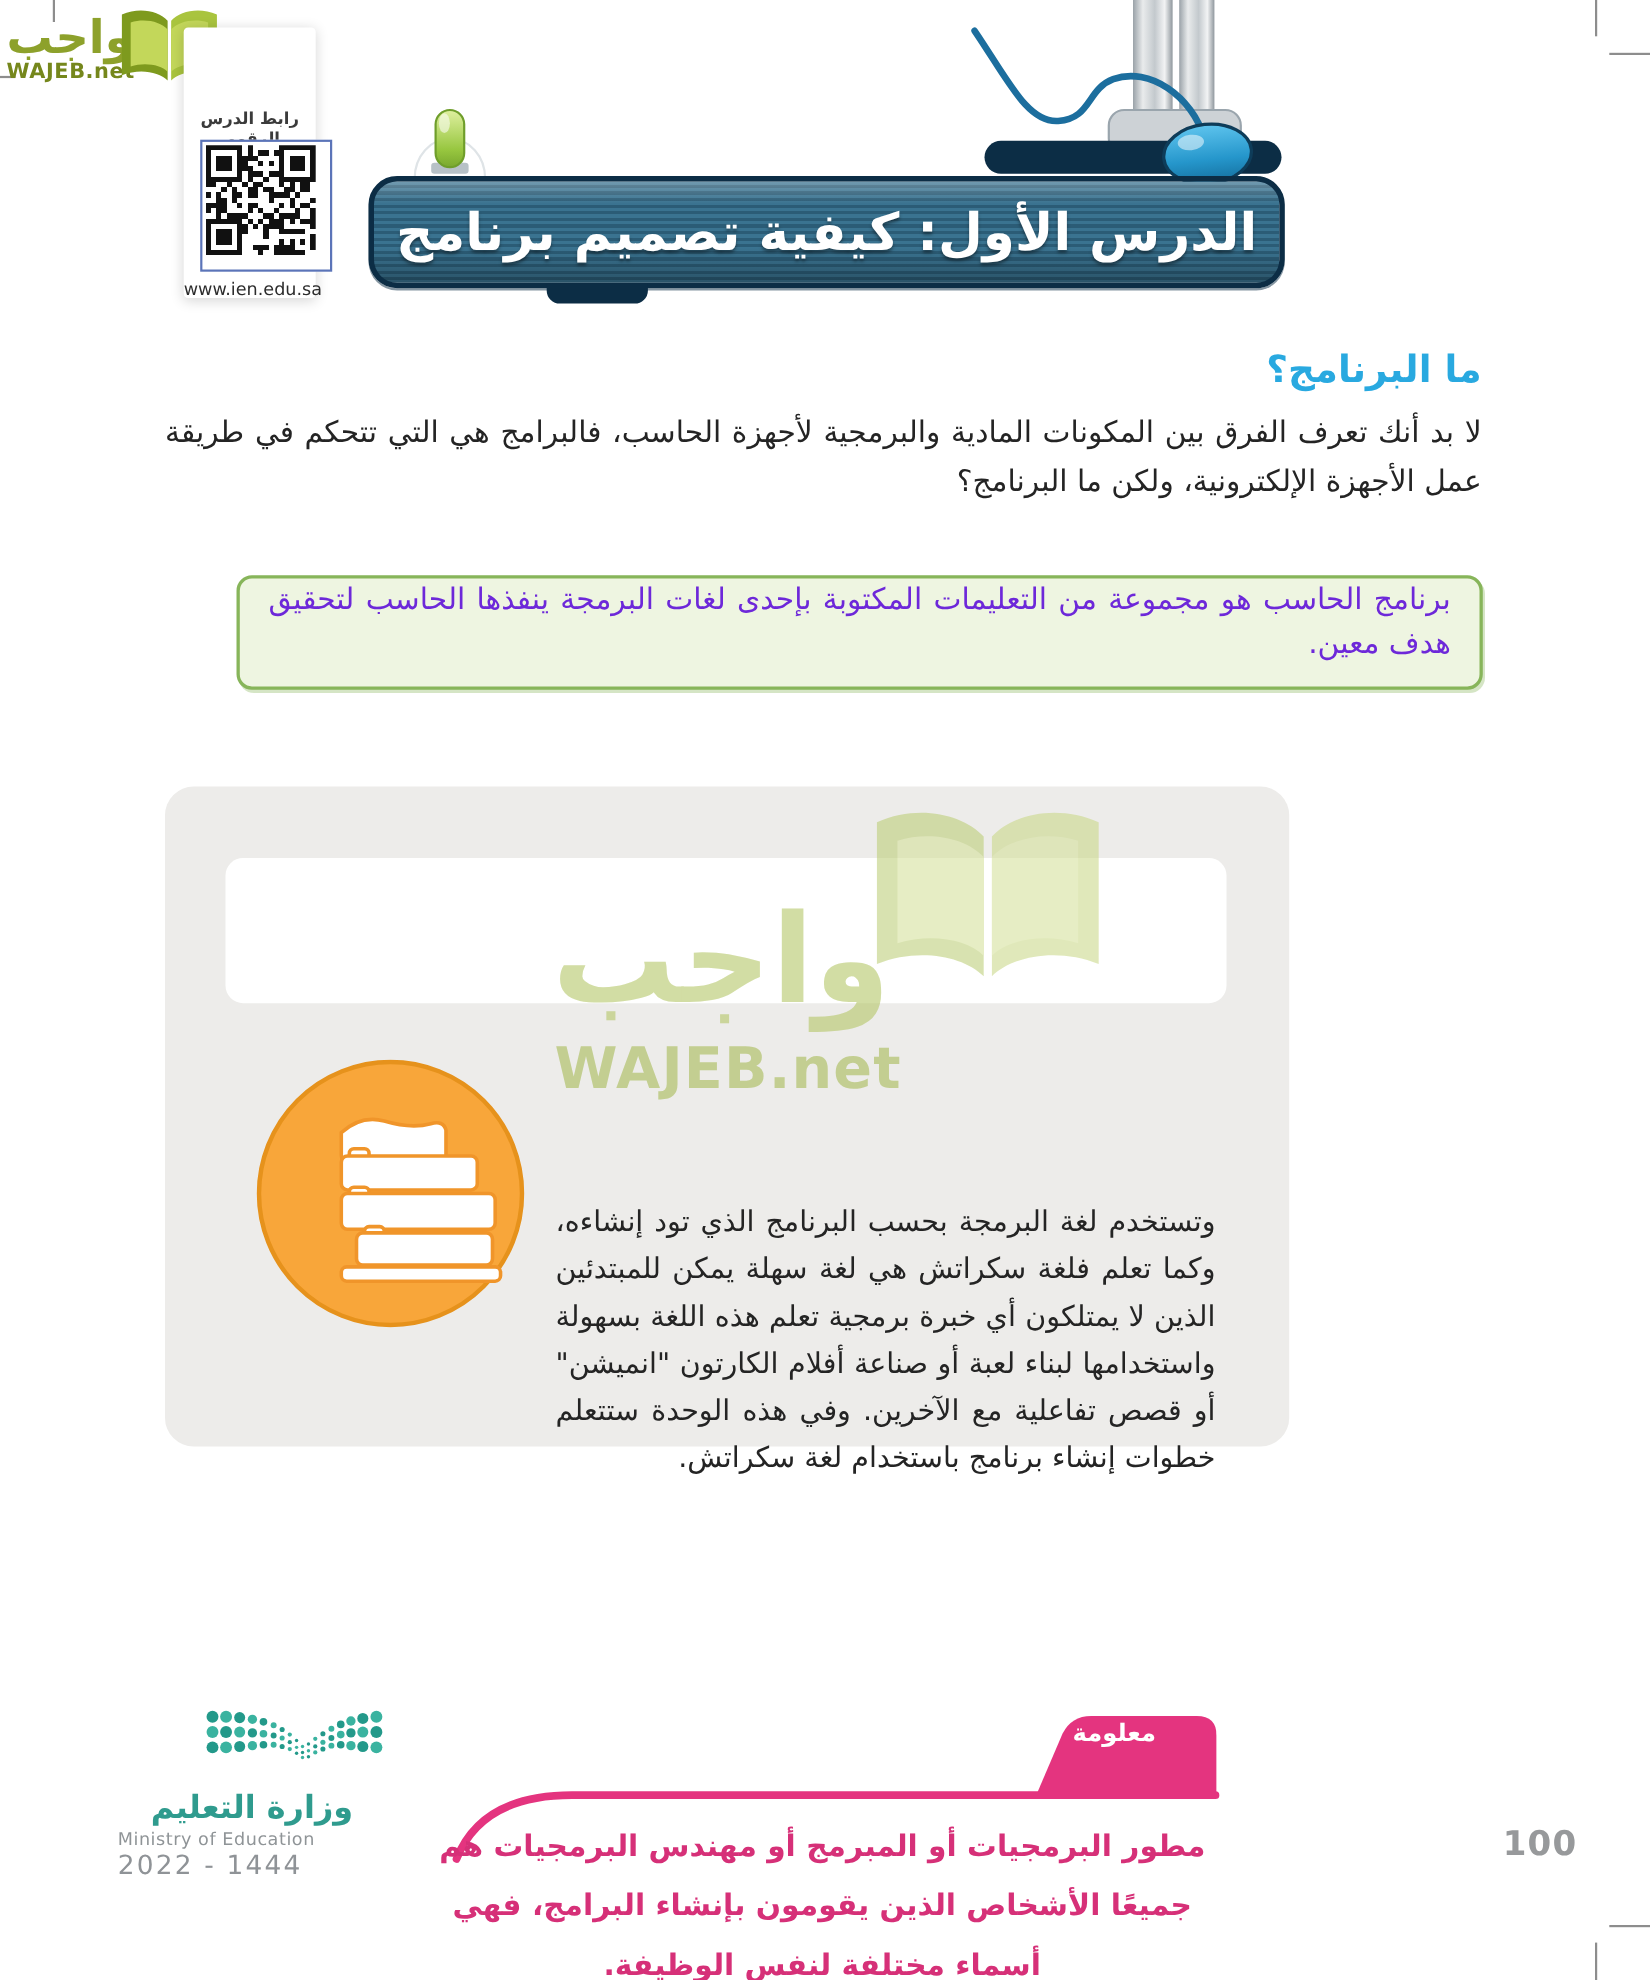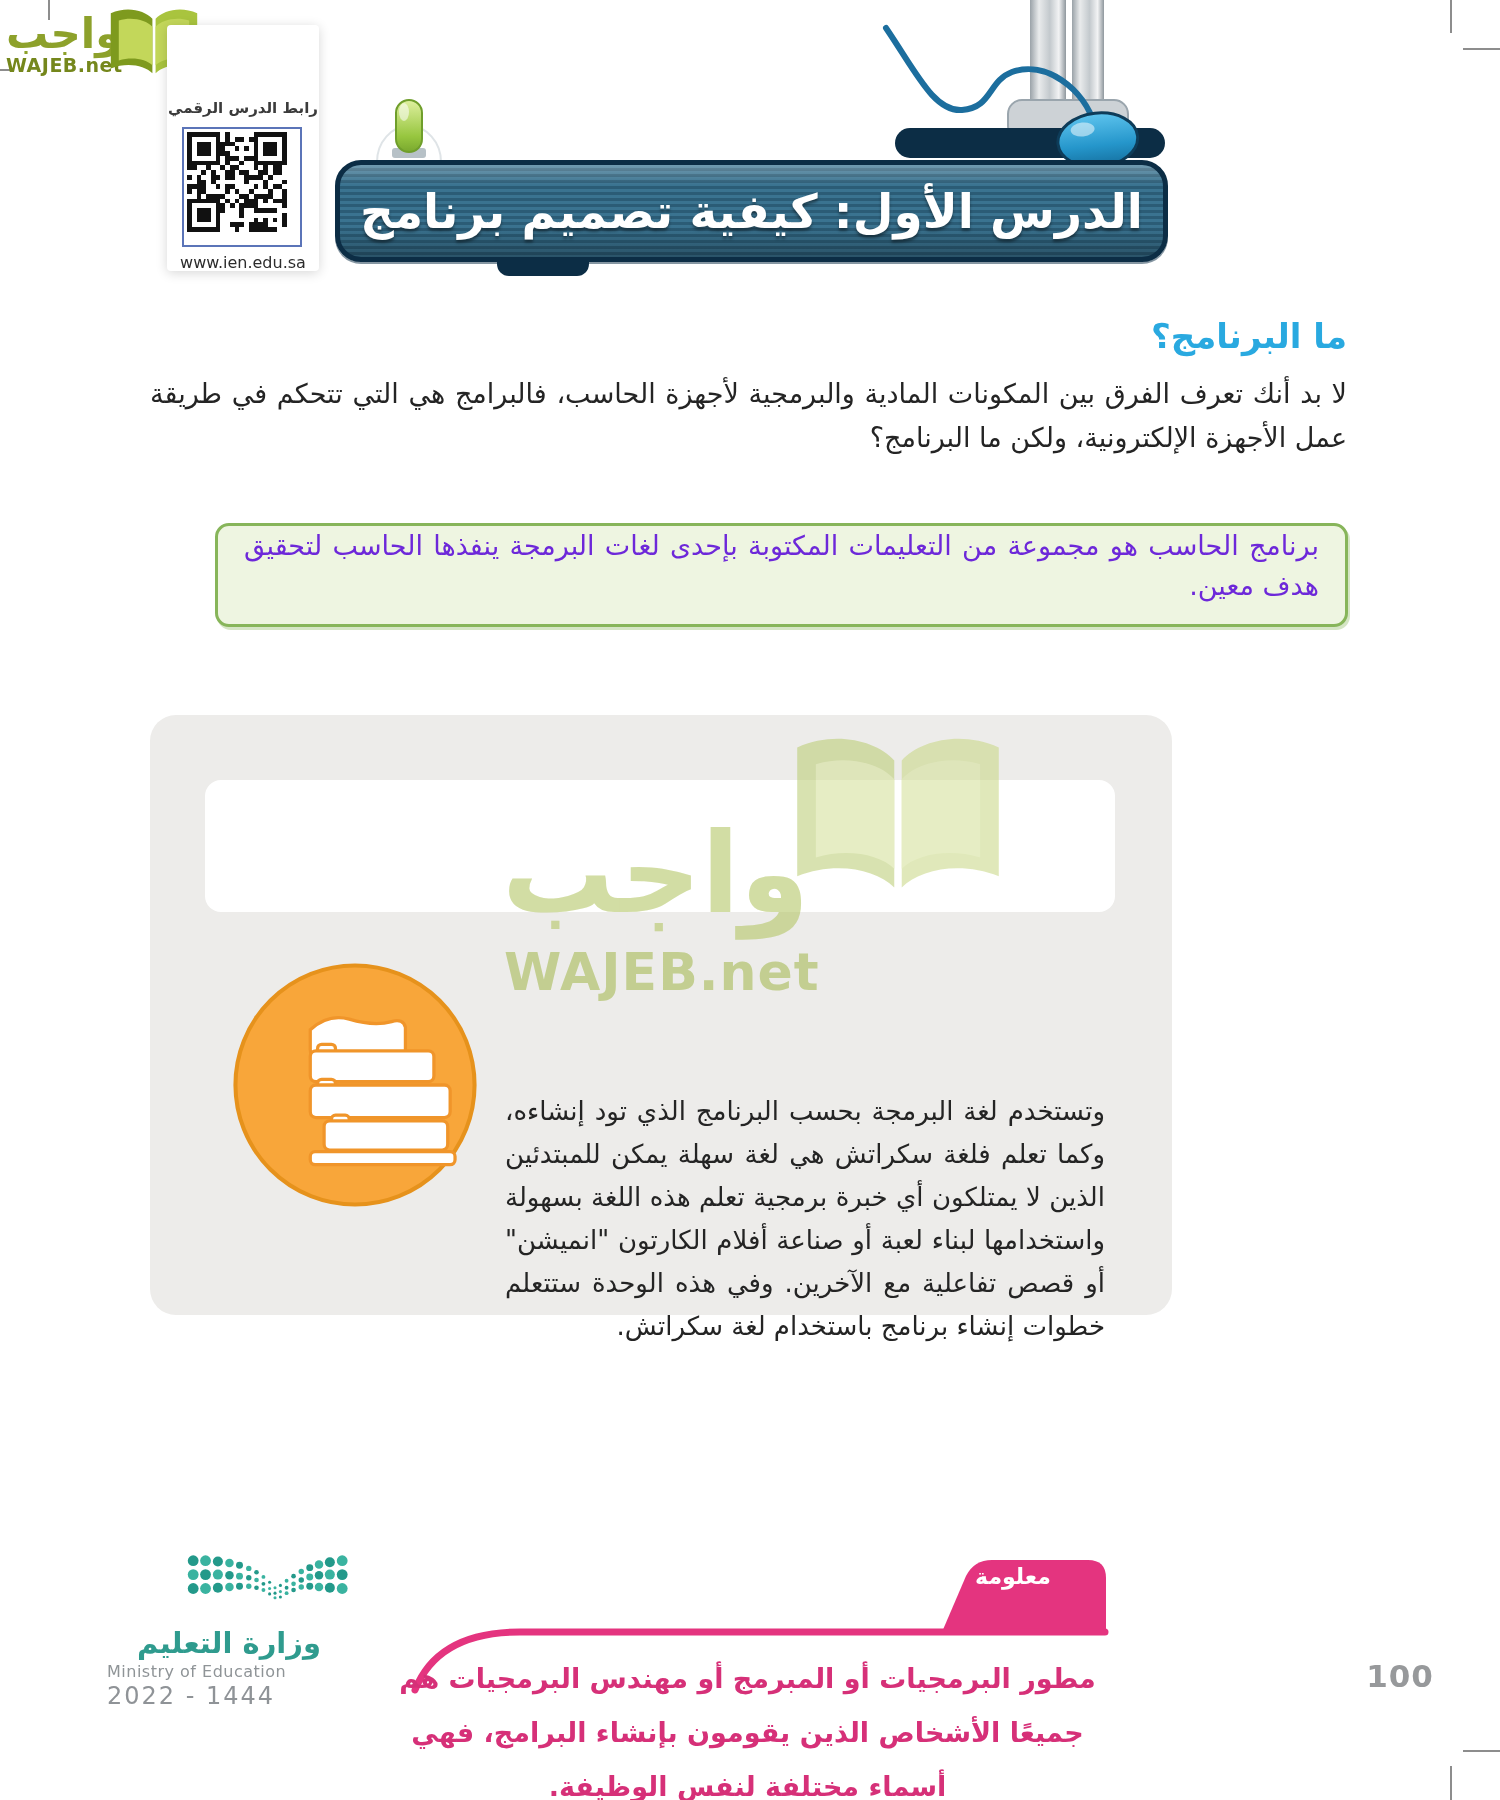--- a/index.html
+++ b/index.html
@@ -10,21 +10,21 @@
   .abs{position:absolute;}
   
   .crop{position:absolute;background:#8d8d8d;}
   
   #wajeb-logo{left:6px;top:6px;width:210px;height:80px;display:flex;align-items:flex-start;}
   #wajeb-text{width:96px;text-align:left;padding-top:8px;}
   #wajeb-ar{font-size:42px;font-weight:bold;color:#8da12b;line-height:40px;}
   #wajeb-en{font-size:19px;font-weight:bold;color:#75871c;letter-spacing:.5px;}
   
   #qr-card{left:167px;top:25px;width:120px;height:246px;background:#fff;border-radius:4px;
-    box-shadow:0 2px 12px rgba(0,0,0,.16);padding-left:32px;}
+    box-shadow:0 2px 12px rgba(0,0,0,.16);}
   #qr-label{position:absolute;top:74px;left:0;width:100%;text-align:center;font-size:15px;
     font-weight:bold;color:#3b3b3b;direction:rtl;}
   #qr-frame{position:absolute;top:102px;left:15px;width:110px;height:110px;border:2px solid #5b74b8;
     background:#fff;padding:3px;}
   #qr-url{position:absolute;top:228px;left:0;width:100%;text-align:center;font-size:16px;color:#2c2c2c;}
   
   #led-deco{left:374px;top:92px;width:70px;height:72px;}
   #banner-deco{left:840px;top:0px;width:340px;height:170px;}
   
   #lesson-banner{

